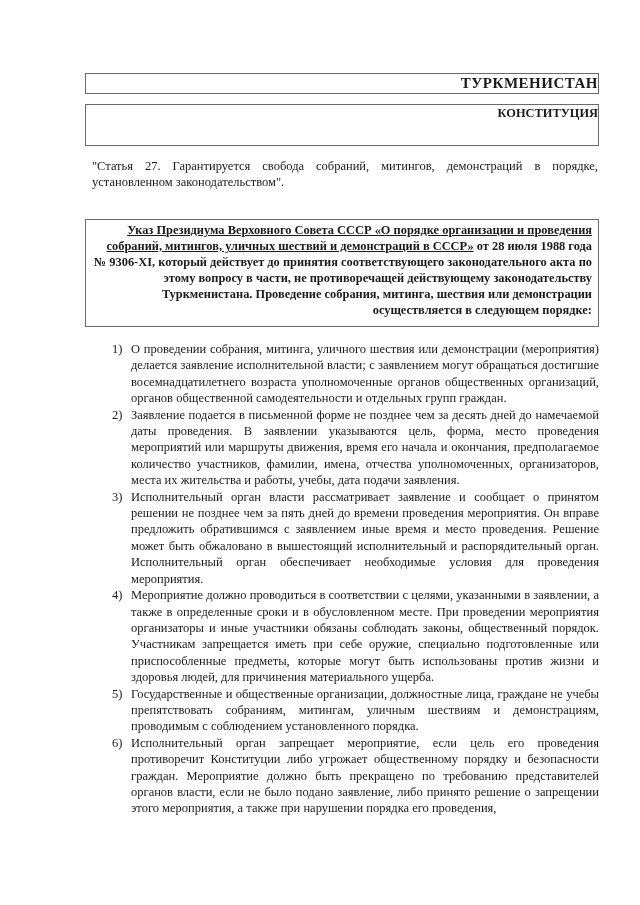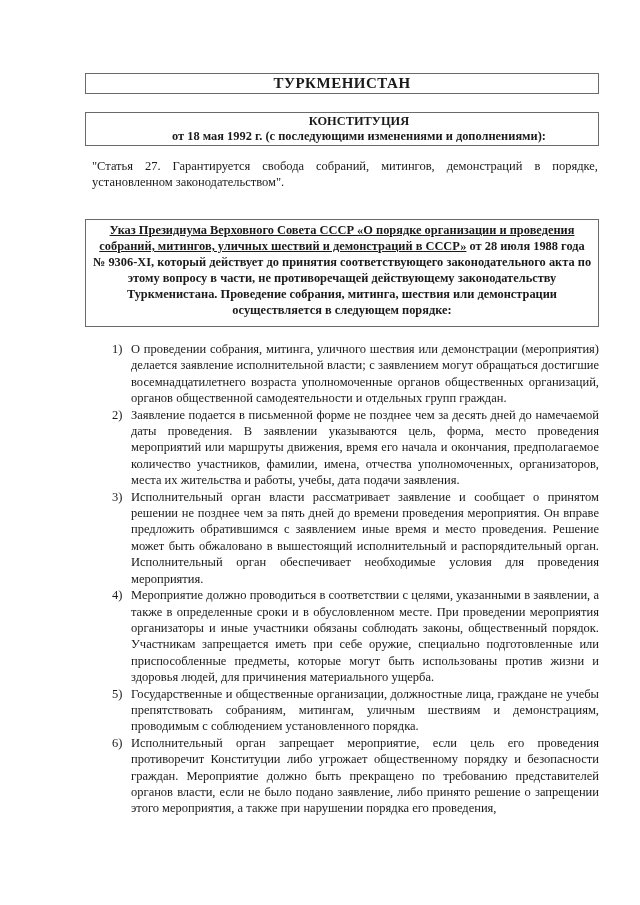--- a/index.html
+++ b/index.html
@@ -1,40 +1,39 @@
 <!DOCTYPE html>
 <html><head>
 <meta charset="utf-8">
 <style>
   html, body { margin: 0; padding: 0; background: #ffffff; }
   body { width: 640px; height: 905px; position: relative; overflow: hidden;
          font-family: "Liberation Serif", "DejaVu Serif", serif; color: #1a1a1a; }
   .box { position: absolute; left: 85px; width: 514px; border: 1.5px solid #6a6a6a;
-         box-sizing: border-box; text-align: center; font-weight: bold; }
+         box-sizing: border-box; text-align: right; font-weight: bold; }
   #box-country { top: 73px; height: 21px; font-size: 15px; line-height: 19px; letter-spacing: 0.5px; }
-  #box-const { top: 112px; height: 34px; font-size: 12.4px; line-height: 15px; padding-top: 1px; padding-left: 34px; }
+  #box-const { top: 104px; height: 42px; font-size: 12.4px; line-height: 15px; padding-top: 1px; padding-left: 34px; }
   #box-decree { top: 219px; height: 108px; font-size: 12.4px; line-height: 16px; padding: 2px 6px 8px 6px; }
   #box-decree .u { text-decoration: underline; }
   .quote { position: absolute; left: 92px; width: 506px; top: 158px; font-size: 12.5px;
            line-height: 16px; text-align: justify; }
   .list { position: absolute; left: 112px; width: 487px; top: 341px; margin: 0; padding: 0; list-style: none;
           font-size: 12.5px; line-height: 16.4px; }
   .list li { position: relative; padding-left: 19px; text-align: justify; }
   .list .num { position: absolute; left: 0; top: 0; }
 </style>
 </head>
 <body>
 
 <div id="box-country" class="box">
   <span>ТУРКМЕНИСТАН</span>
 </div>
 
 <div id="box-const" class="box">
   <div>КОНСТИТУЦИЯ</div>
-  <div>от 18 мая 1992 г. (с последующими изменениями и дополнениями):</div>
 </div>
 
 <div class="quote">"Статья 27. Гарантируется свобода собраний, митингов, демонстраций в порядке, установленном законодательством".</div>
 
 <div id="box-decree" class="box">
   <span class="u">Указ Президиума Верховного Совета СССР «О порядке организации и проведения собраний, митингов, уличных шествий и демонстраций в СССР»</span><span> от 28 июля 1988 года № 9306-XI, который действует до принятия соответствующего законодательного акта по этому вопросу в части, не противоречащей действующему законодательству Туркменистана. Проведение собрания, митинга, шествия или демонстрации осуществляется в следующем порядке:</span>
 </div>
 
 <ol class="list">
   <li><span class="num">1)</span><span>О проведении собрания, митинга, уличного шествия или демонстрации (мероприятия) делается заявление исполнительной власти; с заявлением могут обращаться достигшие восемнадцатилетнего возраста уполномоченные органов общественных организаций, органов общественной самодеятельности и отдельных групп граждан.</span></li>

